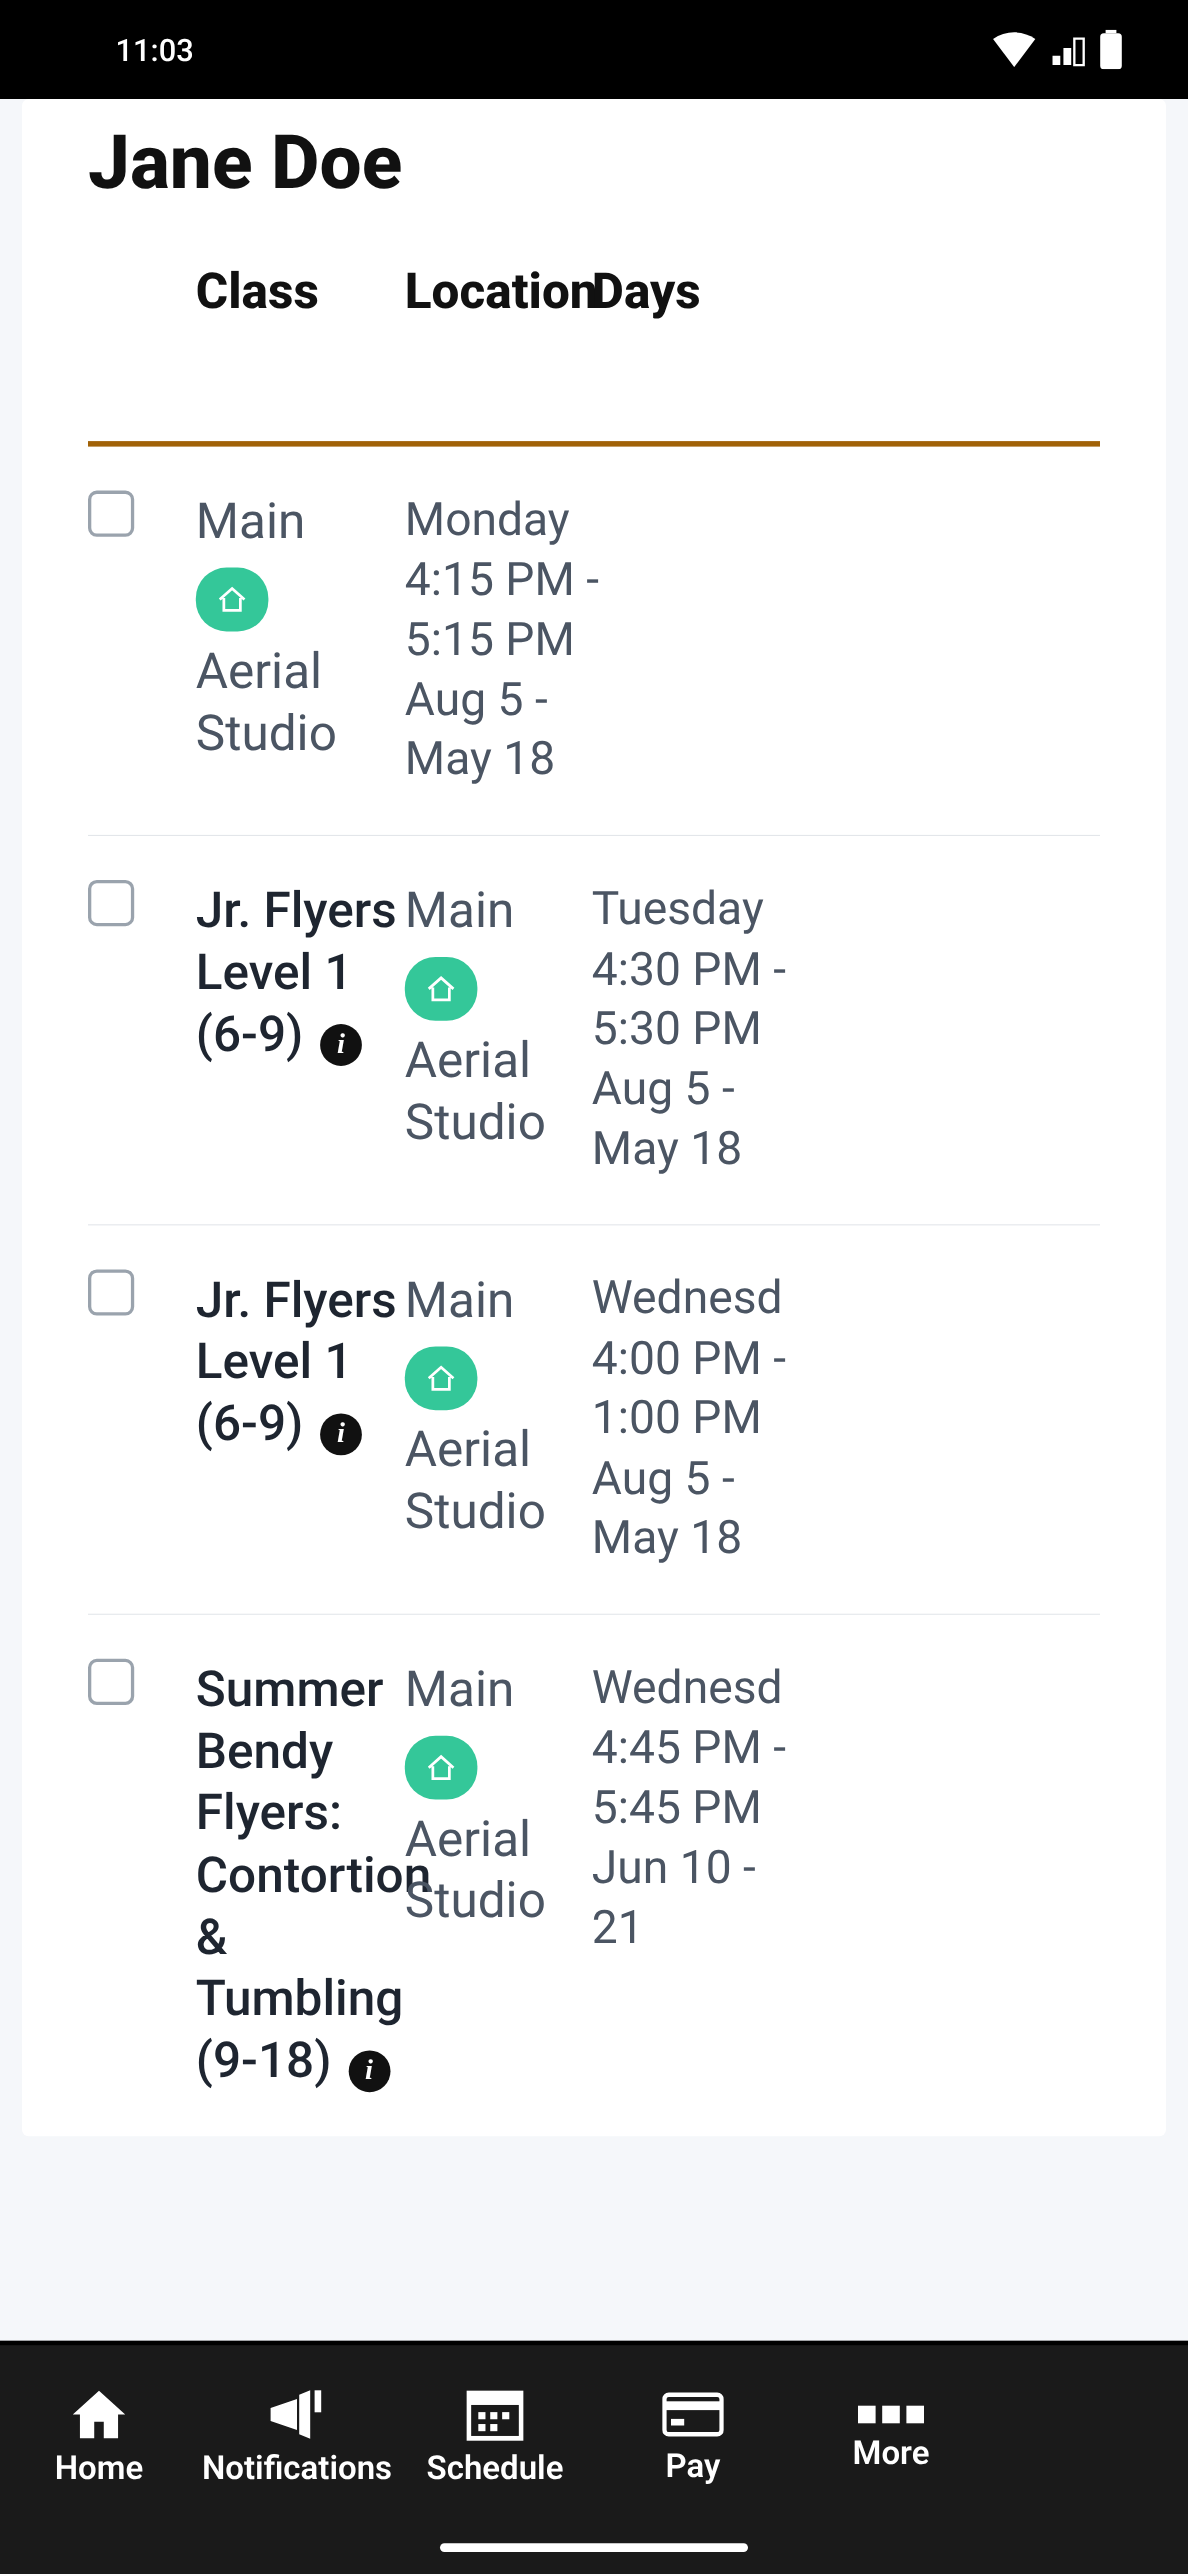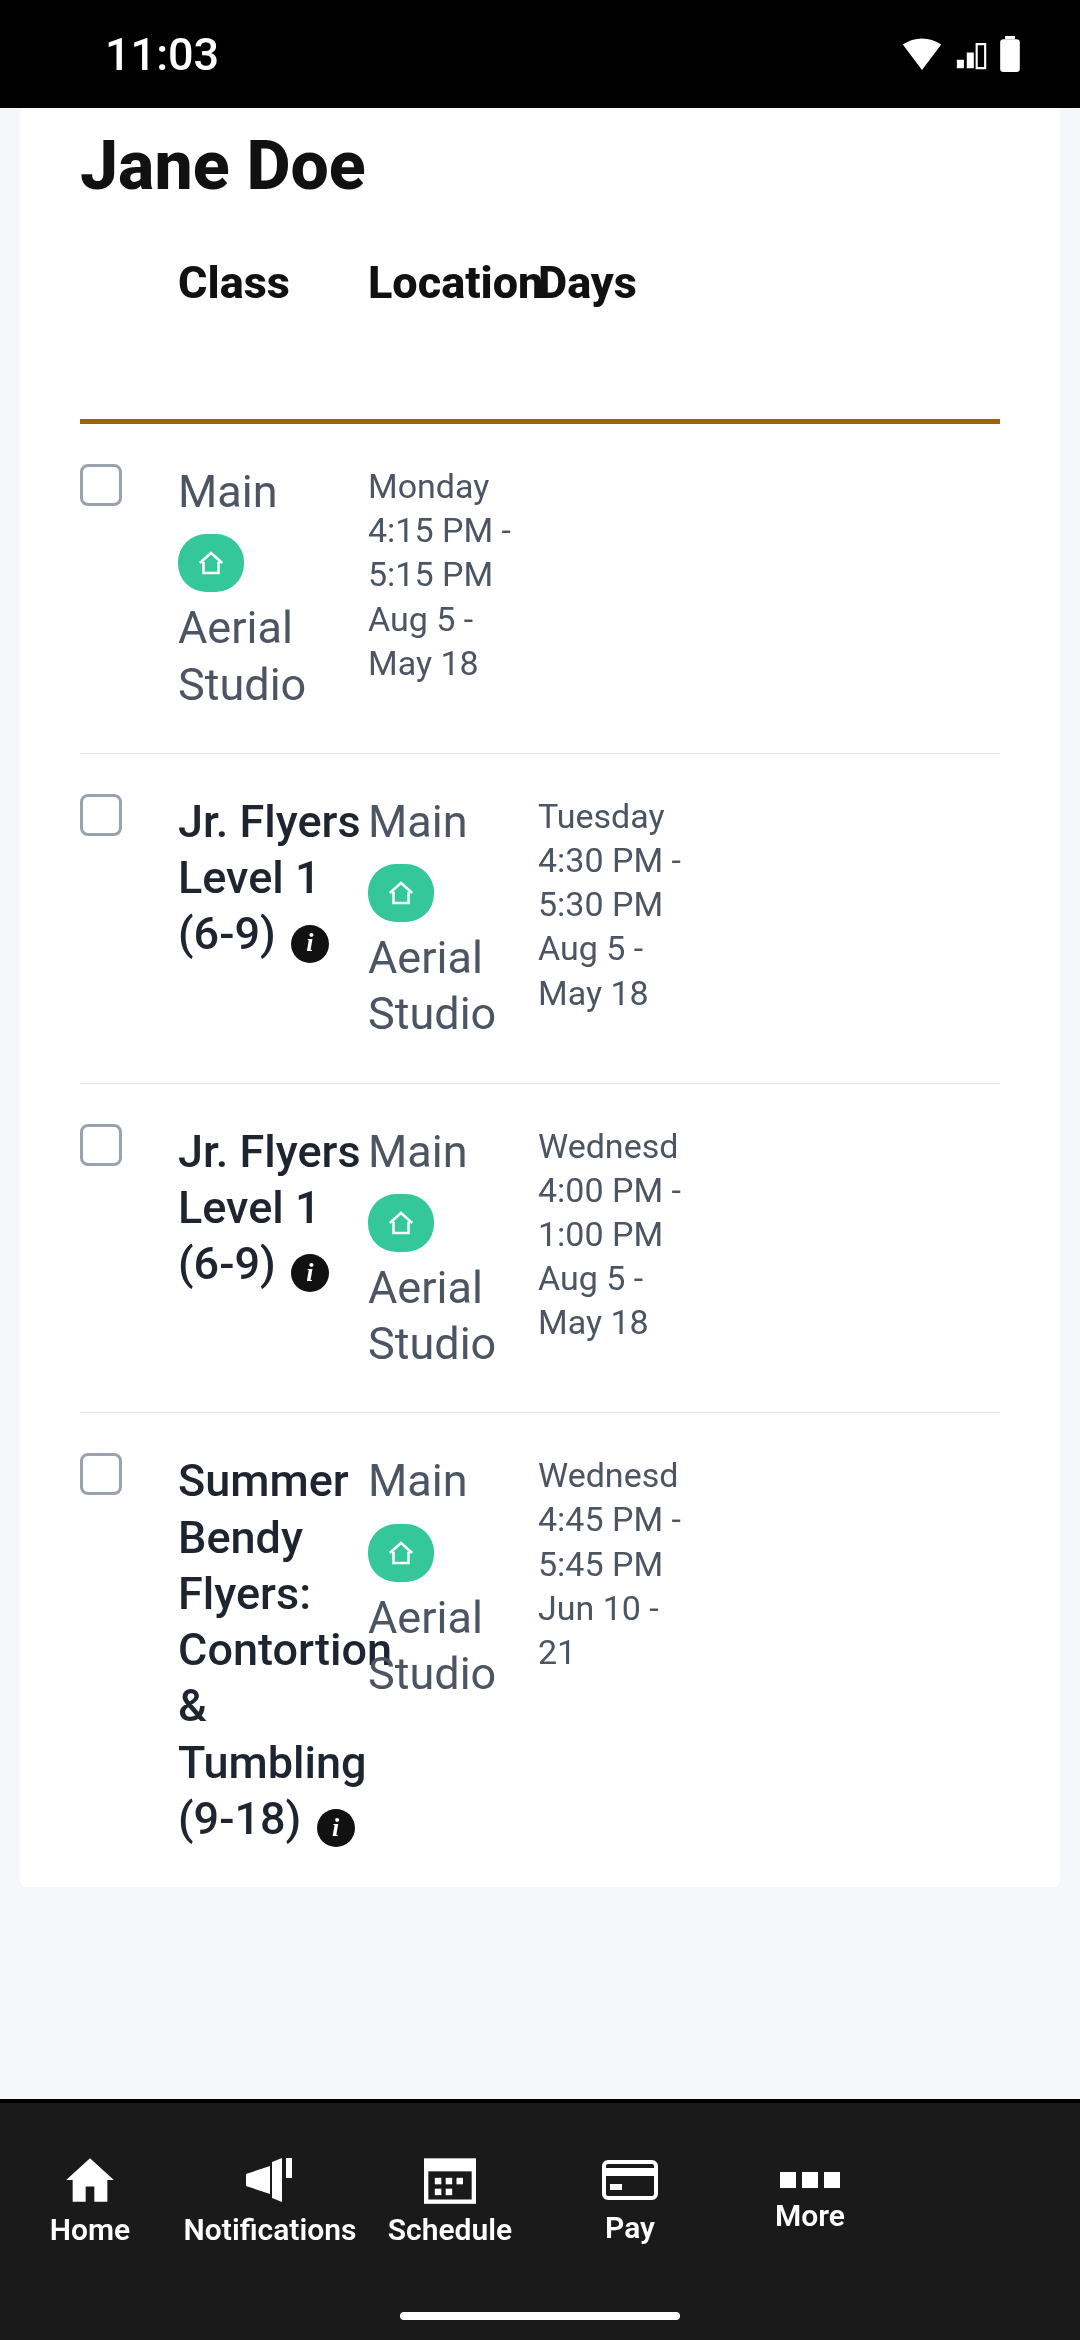--- a/index.html
+++ b/index.html
@@ -5,28 +5,28 @@
   * { margin: 0; padding: 0; box-sizing: border-box; }
   body {
     width: 1080px;
     height: 2340px;
     font-family: -apple-system, BlinkMacSystemFont, "Segoe UI", Roboto, sans-serif;
     background: #f5f7fa;
     overflow: hidden;
     position: relative;
   }
   .status-bar {
-    height: 108px;
+    height: 90px;
     background: #000;
     color: #fff;
     display: flex;
     align-items: center;
     justify-content: space-between;
     padding: 0 60px 0 105px;
-    font-size: 45px;
+    font-size: 28px;
     font-weight: 500;
   }
   .status-icons {
     display: flex;
     gap: 12px;
     align-items: center;
   }
   .content-wrap {
     background: #f5f7fa;
     padding: 0 20px;
@@ -106,29 +106,29 @@
     display: inline-flex;
     width: 66px;
     height: 58px;
     background: #34c799;
     border-radius: 28px;
     align-items: center;
     justify-content: center;
     margin: 8px 0;
   }
   .days {
-    font-size: 34px;
+    font-size: 42px;
     color: #4b5563;
     line-height: 1.3;
     white-space: nowrap;
   }
   .bottom-nav {
     position: absolute;
     left: 0; right: 0; bottom: 0;
-    height: 241px;
+    height: 212px;
     background: #1a1a1a;
     display: grid;
     grid-template-columns: repeat(6, 1fr);
     border-top: 4px solid #000;
   }
   .nav-item {
     display: flex;
     flex-direction: column;
     align-items: center;
     justify-content: center;

